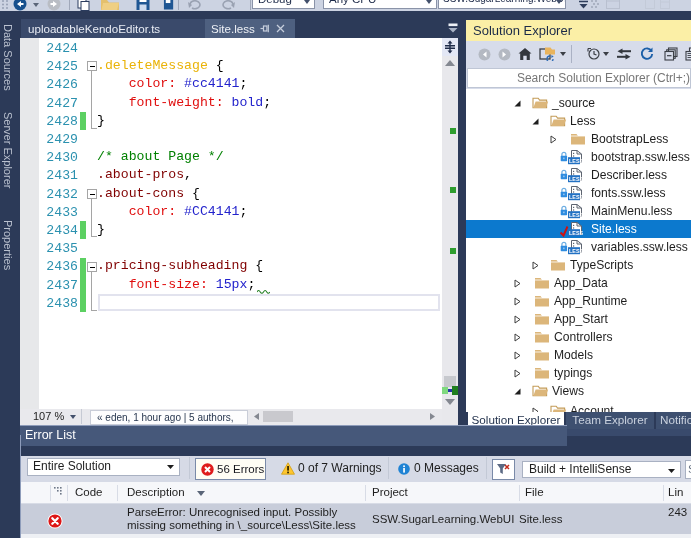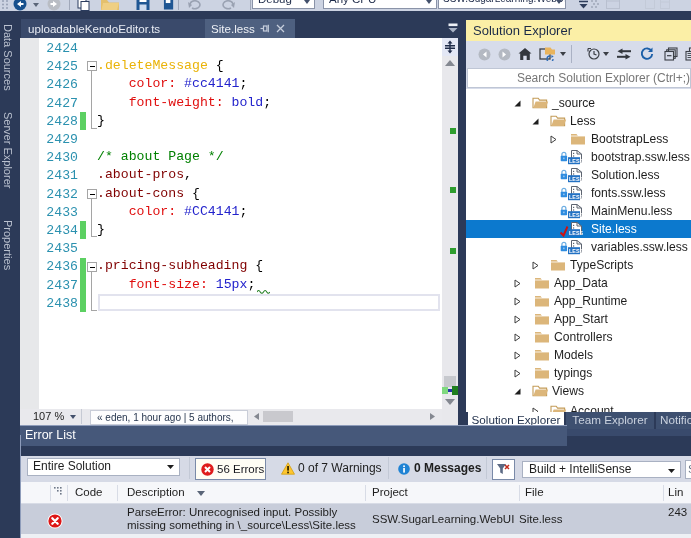--- a/index.html
+++ b/index.html
@@ -369,21 +369,21 @@
           <path d="M17 1.5 V5 H21.5" fill="none" stroke="#5d6470"></path>
           <rect x="13" y="3.8" width="1.2" height="1.2" fill="#5d6470"></rect>
           <rect x="13" y="6.4" width="1.2" height="1.2" fill="#5d6470"></rect>
           <rect x="8" y="8.2" width="12" height="7" fill="#2271c3"></rect>
           <text x="9" y="14" font-size="5.4" fill="#fff" font-family="Liberation Sans" font-weight="bold">LESS</text>
           <path d="M1.9 7 V5.4 a2 2 0 0 1 4 0 V7" fill="none" stroke="#6cade2" stroke-width="1.2"></path>
           <rect x="0.7" y="6.8" width="6.4" height="5.4" rx="0.7" fill="#2e8ce0"></rect>
           <rect x="3.4" y="8.6" width="1" height="1.6" fill="#cfe6f7"></rect>
         </svg>
       </span>
-      <span class="tx" style="left:125px;">Solution.less</span>
+      <span class="tx" style="left:125px;">Describer.less</span>
     </div>
 <div class="row" style="top:95px;">
       <span class="fi" style="left:94px;">
         <svg width="28" height="17" viewBox="0 0 28 17">
           <path d="M11.5 1.5 H17 L21.5 5 V13.5 H11.5 z" fill="#fff" stroke="#5d6470"></path>
           <path d="M17 1.5 V5 H21.5" fill="none" stroke="#5d6470"></path>
           <rect x="13" y="3.8" width="1.2" height="1.2" fill="#5d6470"></rect>
           <rect x="13" y="6.4" width="1.2" height="1.2" fill="#5d6470"></rect>
           <rect x="8" y="8.2" width="12" height="7" fill="#2271c3"></rect>
           <text x="9" y="14" font-size="5.4" fill="#fff" font-family="Liberation Sans" font-weight="bold">LESS</text>
@@ -596,21 +596,21 @@
     </svg>
   <span style="margin-left:21px;white-space:nowrap;">56 Errors</span></div>
 <div class="abs" style="left:276px;top:459px;width:110px;height:21px;font-size:12px;line-height:19px;color:#1e1e1e;">
   <svg style="position:absolute;left:5px;top:3px;" width="14" height="13" viewBox="0 0 14 13">
       <path d="M7 0.8 L13.5 12.2 H0.5 z" fill="#ffc62e" stroke="#cf9d13" stroke-width="0.8"></path>
       <rect x="6.2" y="4" width="1.7" height="4.6" fill="#2a2000"></rect>
       <rect x="6.2" y="9.6" width="1.7" height="1.7" fill="#2a2000"></rect>
     </svg>
   <span style="margin-left:22px;">0 of 7 Warnings</span></div>
 <div class="abs" style="left:388px;top:457px;width:1px;height:22px;background:#c3c9d6;"></div>
-<div class="abs" style="left:393px;top:459px;width:95px;height:21px;font-size:12px;line-height:19px;color:#1e1e1e;font-weight:bold;">
+<div class="abs" style="left:393px;top:459px;width:95px;height:21px;font-size:12px;line-height:19px;color:#1e1e1e;">
   <svg style="position:absolute;left:5px;top:3.5px;" width="12" height="12" viewBox="0 0 12 12">
       <circle cx="6" cy="6" r="5.8" fill="#1f83d4"></circle>
       <rect x="5.2" y="2.4" width="1.7" height="1.7" fill="#fff"></rect>
       <rect x="5.2" y="5" width="1.7" height="4.6" fill="#fff"></rect>
     </svg>
   <span style="margin-left:21px;">0 Messages</span></div>
 <div class="abs" style="left:486px;top:457px;width:1px;height:22px;background:#c3c9d6;"></div>
 <div class="abs" style="left:492px;top:459px;width:23px;height:21px;background:#fff;border:1px solid #7a8aa8;box-sizing:border-box;">
   <svg style="position:absolute;left:3px;top:3px;" width="14" height="13" viewBox="0 0 14 13">
       <path d="M1 1 H10 L6.8 5.5 V11 L4.2 9.5 V5.5 z" fill="#5c6a84"></path>

